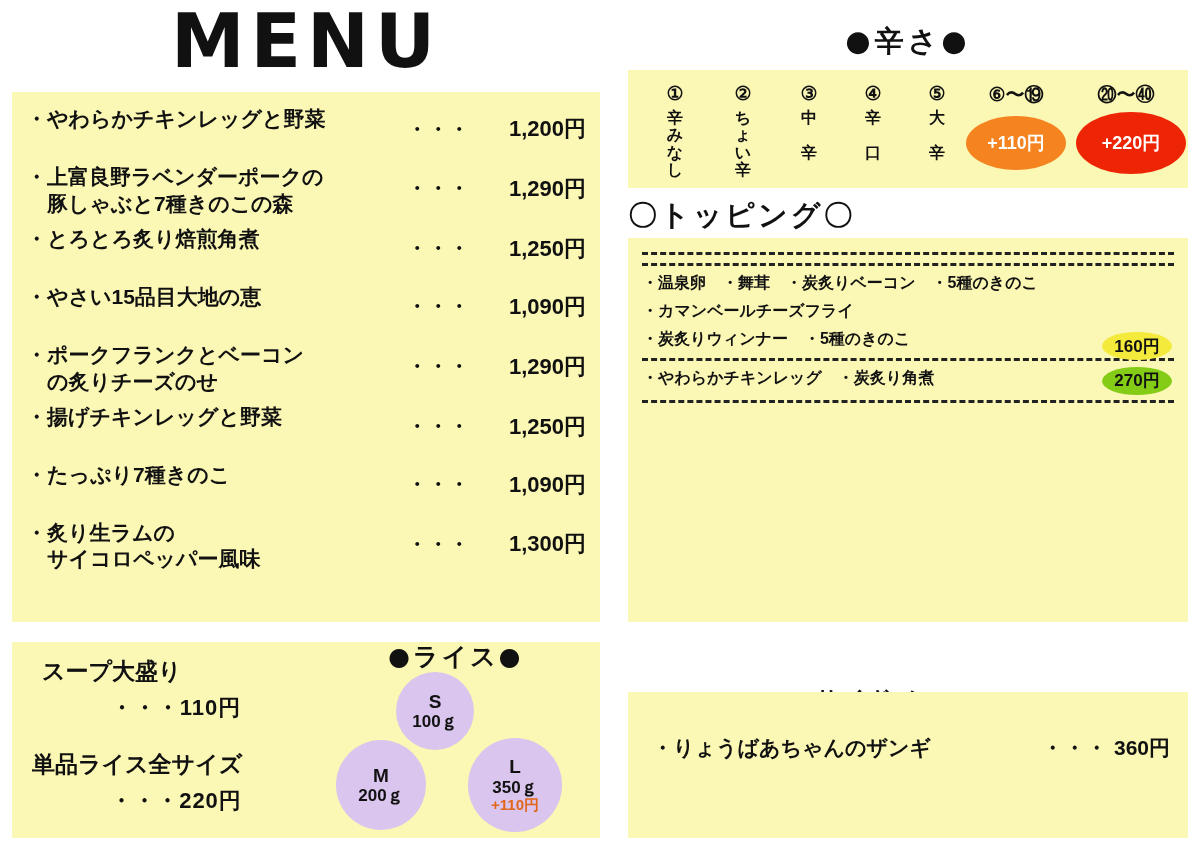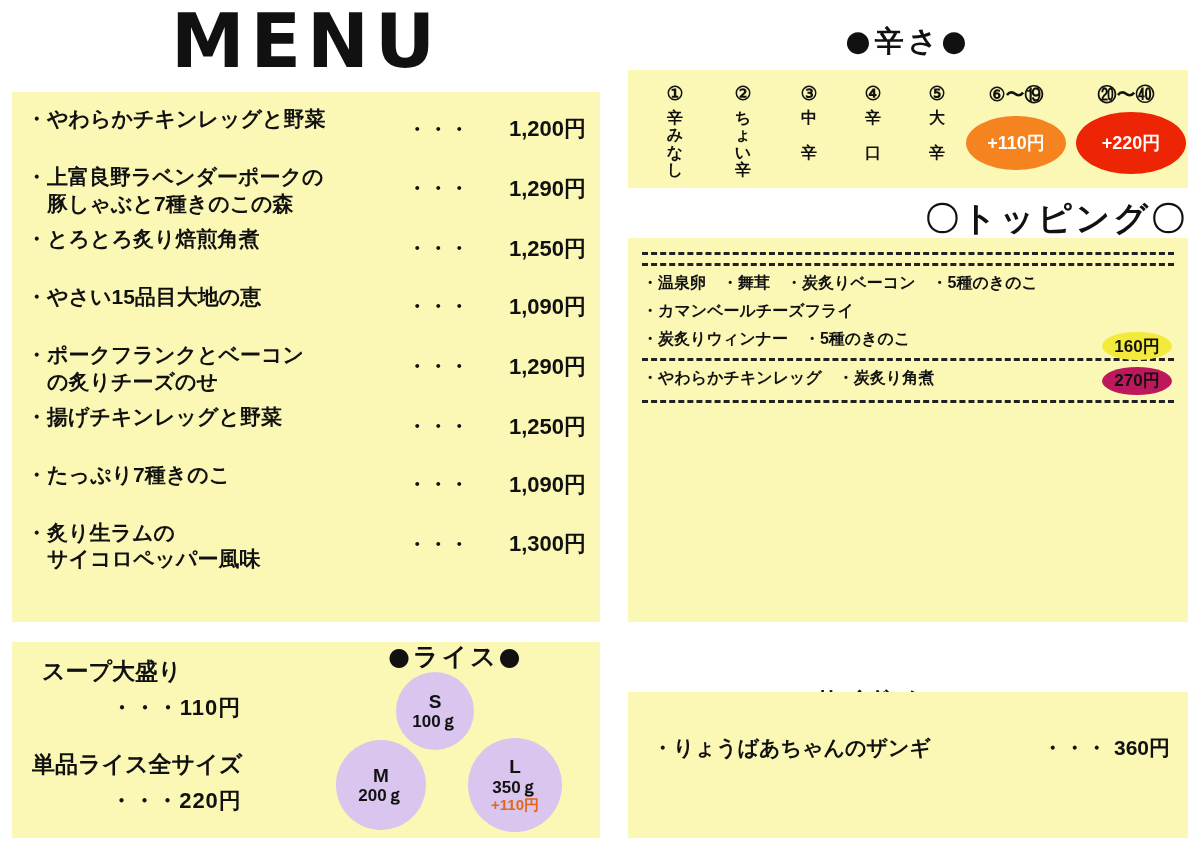--- a/index.html
+++ b/index.html
@@ -169,22 +169,22 @@
     font-size: 18px;
     font-weight: bold;
     color: #ffffff;
   }
   
   #topping-title {
     position: absolute;
     left: 628px;
     top: 196px;
     width: 560px;
-    text-align: right;
-    font-size: 34px;
+    text-align: left;
+    font-size: 29px;
     font-weight: bold;
     letter-spacing: 3px;
     font-family: Liberation Sans, sans-serif;
   }
   #topping-panel {
     left: 628px;
     top: 238px;
     width: 560px;
     height: 384px;
     padding: 8px 12px;
@@ -209,21 +209,21 @@
     width: 70px;
     height: 28px;
     display: flex;
     align-items: center;
     justify-content: center;
     font-size: 17px;
     font-weight: bold;
   }
   .pill-110 { background: #f7c9d9; }
   .pill-160 { background: #f4ea3c; }
-  .pill-270 { background: #be185d; }
+  .pill-270 { background: #84cc16; }
   
   #side-title {
     position: absolute;
     left: 628px;
     top: 684px;
     width: 560px;
     text-align: center;
     font-size: 23px;
     font-weight: bold;
     letter-spacing: 3px;

